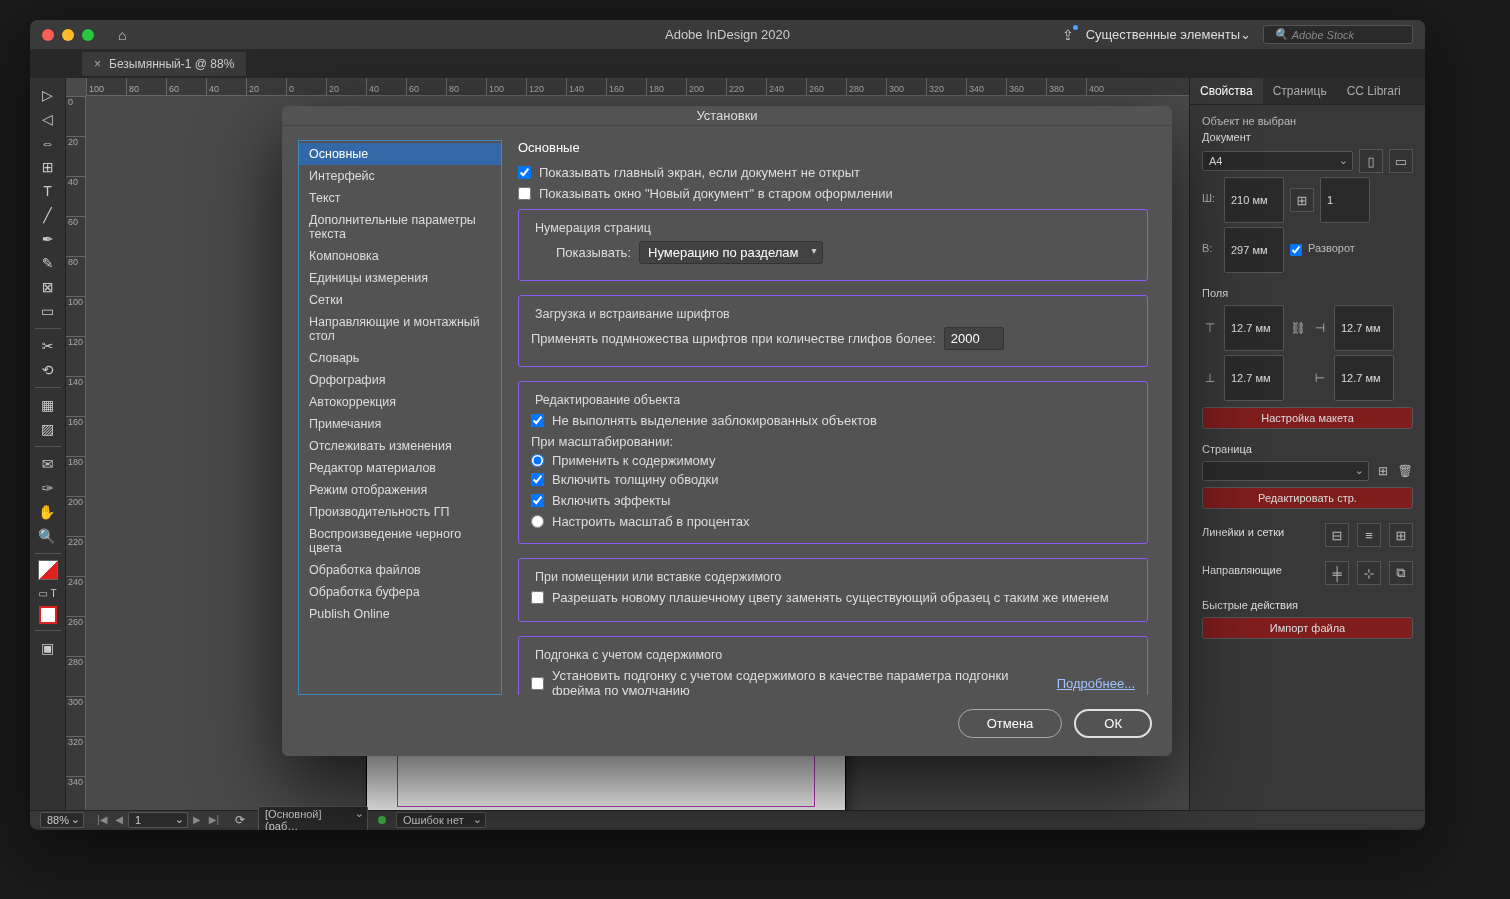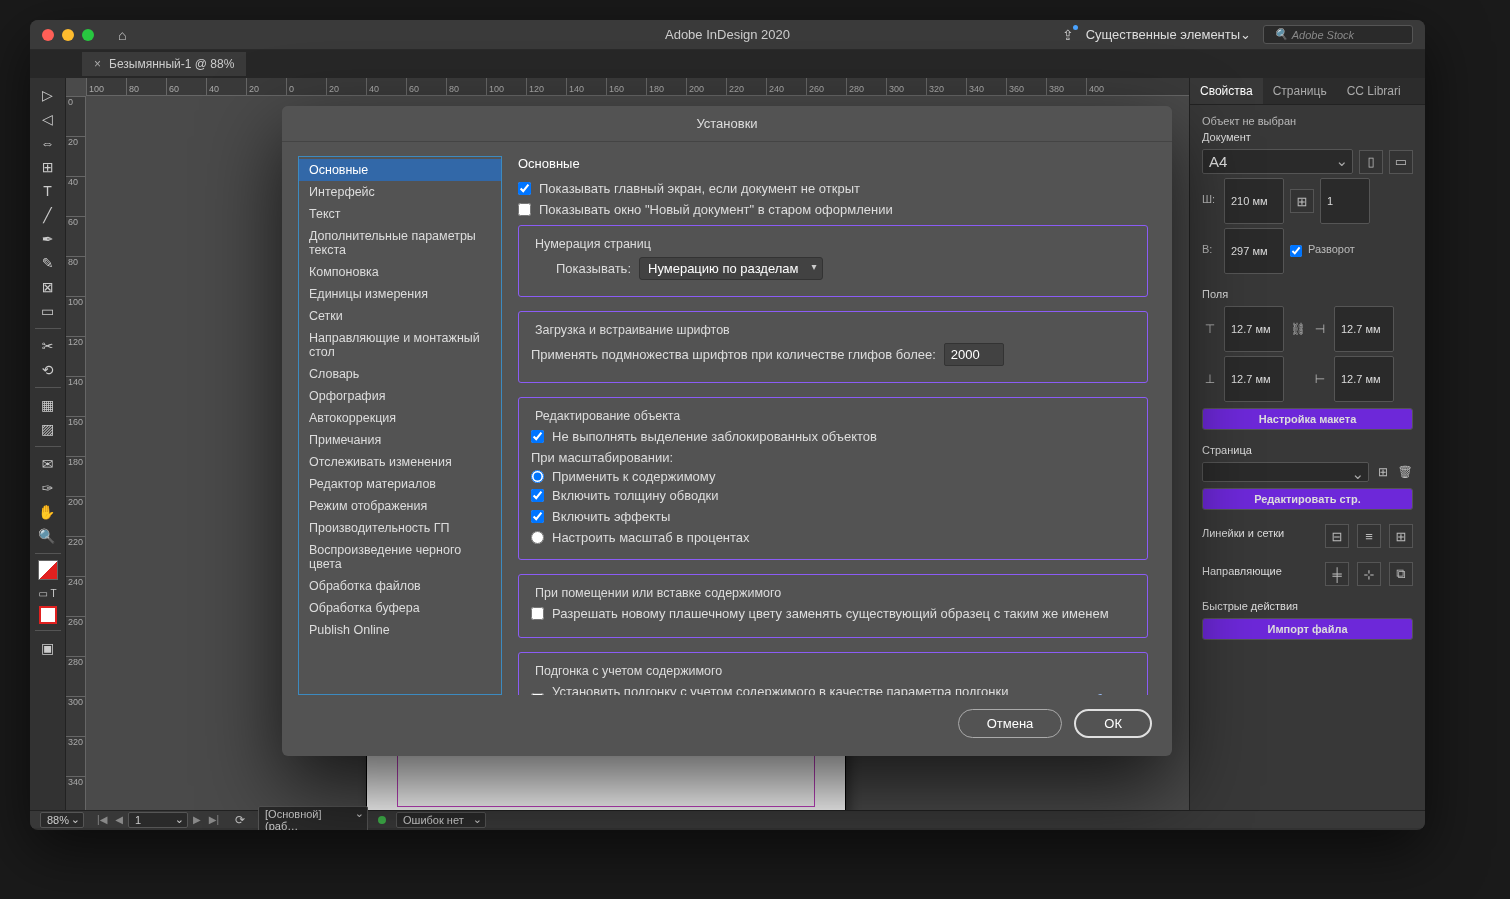--- a/index.html
+++ b/index.html
@@ -45,40 +45,40 @@
 
 .right-panels { width: 236px; background: #383838; border-left: 1px solid #222; display: flex; flex-direction: column; font-size: 12px; color: #ccc; }
 .panel-tabs { display: flex; border-bottom: 1px solid #222; background: #2c2c2c; }
 .panel-tab { padding: 6px 10px; font-size: 12px; color: #aaa; cursor: pointer; }
 .panel-tab.active { background: #383838; color: #fff; text-align: center; }
 .panel-body { padding: 10px 12px; }
 .plabel { font-size: 11px; color: #bbb; margin-bottom: 4px; }
 .psection { margin-bottom: 14px; }
 .psection-title { font-size: 11px; color: #ddd; margin-bottom: 6px; }
 .prow { display: flex; align-items: center; gap: 6px; margin-bottom: 4px; }
-.pselect { background: #2a2a2a; border: 1px solid #555; color: #ddd; font-size: 15px; padding: 3px 18px 3px 6px; flex: 1; border-radius: 2px; position: relative; }
+.pselect { background: #2a2a2a; border: 1px solid #555; color: #ddd; font-size: 11px; padding: 3px 18px 3px 6px; flex: 1; border-radius: 2px; position: relative; }
 .pselect::after { content: '⌄'; position: absolute; right: 4px; top: 2px; color: #aaa; }
 .pinput { background: #2a2a2a; border: 1px solid #555; color: #ddd; font-size: 11px; padding: 16px 6px; width: 60px; border-radius: 2px; }
-.pbtn { background: #6d28d9; border: 1px solid #555; color: #ddd; font-size: 11px; padding: 4px 8px; border-radius: 3px; text-align: center; cursor: pointer; font-weight: bold; }
+.pbtn { background: #7f1d1d; border: 1px solid #555; color: #ddd; font-size: 11px; padding: 4px 8px; border-radius: 3px; text-align: center; cursor: pointer; }
 .pbtn.wide { width: 100%; }
 .picon { width: 16px; height: 16px; display: inline-flex; align-items: center; justify-content: center; color: #bbb; font-size: 12px; }
 .pcheck { width: 12px; height: 12px; }
 .iconrow { display: flex; gap: 8px; }
 .iconbtn { width: 24px; height: 24px; border: 1px solid #555; background: #333; display:flex; align-items:center; justify-content:center; color:#bbb; cursor:pointer; font-size:13px; }
 
 .statusbar { height: 18px; background: #383838; border-top: 1px solid #222; display: flex; align-items: center; padding: 0 10px; font-size: 11px; color: #bbb; gap: 10px; }
 .status-select { background: #2a2a2a; border: 1px solid #555; padding: 1px 14px 1px 6px; color: #ccc; font-size: 11px; border-radius: 2px; position: relative; }
 .status-select::after { content:'⌄'; position:absolute; right:3px; top:0; }
 .status-nav { display:flex; align-items:center; gap:2px; }
 .status-navbtn { color:#888; font-size:10px; padding:0 3px; cursor:pointer; }
 .status-dot { width:8px; height:8px; background:#3eb049; border-radius:50%; }
 
 
 .modal { position: absolute; left: 252px; top: 86px; width: 890px; height: 650px; background: #535353; border-radius: 6px; box-shadow: 0 30px 80px rgba(0,0,0,0.7); display:flex; flex-direction:column; overflow:hidden; font-size:13px; color:#ddd; }
-.modal-title { text-align:center; padding: 10px; background: #535353; font-size: 13px; color: #ddd; border-bottom: 1px solid #444; }
+.modal-title { text-align:center; padding: 2px; background: #535353; font-size: 13px; color: #ddd; border-bottom: 1px solid #444; }
 .modal-body { flex:1; display:flex; padding: 14px 16px 0 16px; gap: 16px; overflow:hidden; }
 .modal-sidebar { width: 204px; border: 1px solid #3c8ac0; background: #535353; overflow-y:auto; padding:2px 0; }
 .side-item { padding: 4px 10px; font-size: 12.5px; color:#ddd; cursor:pointer; }
 .side-item.selected { background: #3268a8; color:#fff; }
 .modal-content { flex:1; overflow-y:auto; padding-right:8px; }
 .mc-title { font-size: 13px; color:#fff; margin-bottom: 10px; }
 .checkrow { display:flex; align-items:center; gap:8px; margin-bottom:6px; font-size:13px; }
 .checkrow input { width:13px; height:13px; }
 .fieldset { border: 1px solid #8b5cf6; border-radius: 3px; padding: 10px 12px; margin: 8px 0 14px 0; }
 .fieldset-legend { font-size: 12.5px; color:#ddd; margin-top:-18px; margin-bottom:6px; background:#535353; display:inline-block; padding:0 4px; }

